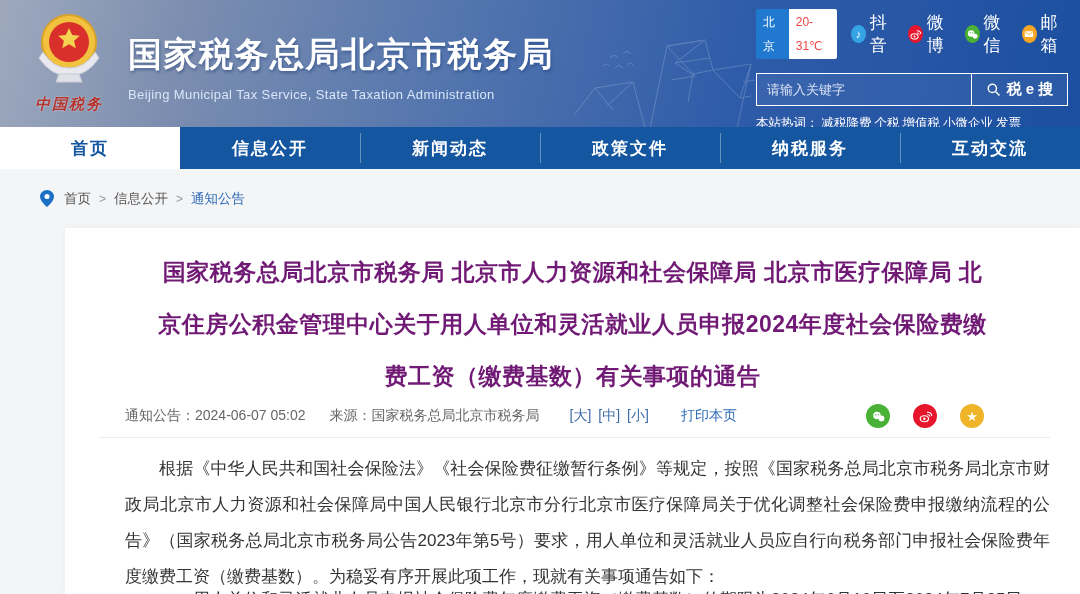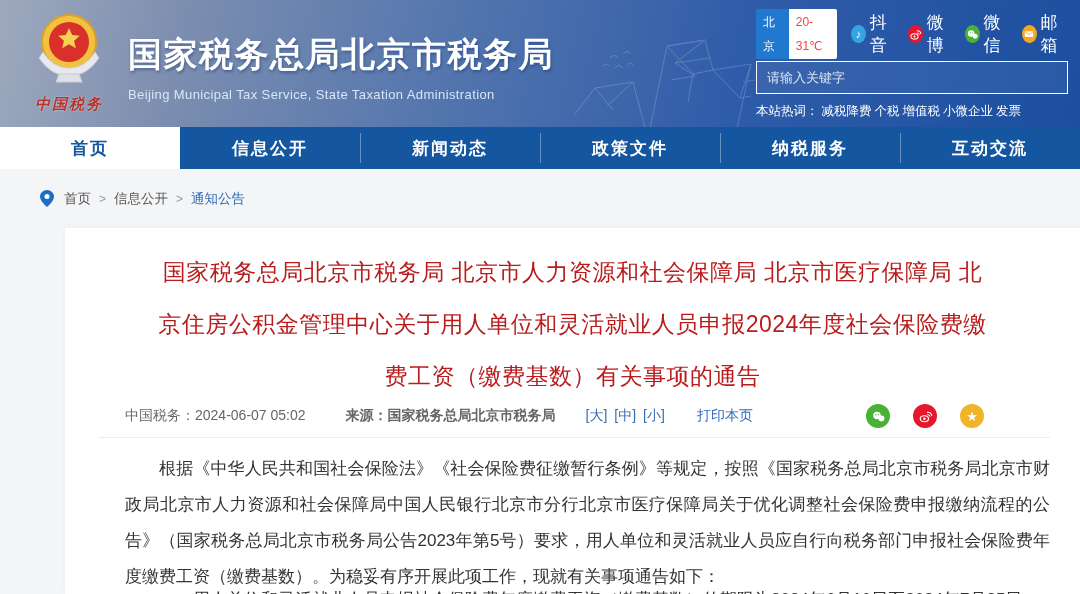--- a/index.html
+++ b/index.html
@@ -27,21 +27,21 @@
   .w-city{ background:#2079cf; color:#fff; padding:1px 7px; border-radius:2px 0 0 2px; }
   .w-temp{ background:#fff; color:#ef4444; padding:1px 7px; border-radius:0 2px 2px 0; }
   .socials{ display:flex; margin-left:14px; gap:11px; }
   .social{ display:flex; align-items:center; gap:4px; cursor:pointer; }
   .social .dot{ width:18px; height:18px; border-radius:50%; display:flex; align-items:center; justify-content:center;
                 color:#fff; font-size:11px; line-height:1; }
   .dot.douyin{ background:#35a4e4; } .dot.weibo{ background:#e6162d; }
   .dot.wechat{ background:#49b236; } .dot.mail{ background:#f5a623; }
   .social .lbl{ color:#fff; font-size:17px; }
 
-  .searchbar{ margin-top:2px; height:33px; border:1px solid #fff; display:flex; background:rgba(255,255,255,.06); }
+  .searchbar{ margin-top:14px; height:33px; border:1px solid #fff; display:flex; background:rgba(255,255,255,.06); }
   .searchbar input{ flex:1; background:transparent; border:none; outline:none; color:#fff; font-size:13px; padding:0 10px;
                     font-family:"Liberation Sans",sans-serif; }
   .searchbar input::placeholder{ color:#d9e3f4; }
   .search-btn{ width:96px; border-left:1px solid #fff; display:flex; align-items:center; justify-content:center; gap:6px;
                color:#fff; font-size:15px; font-weight:bold; cursor:pointer; }
 
   .hotwords{ margin-top:9px; display:flex; gap:3px; font-size:12.5px; color:#fff; white-space:nowrap; }
   .hotwords a{ color:#fff; text-decoration:none; cursor:pointer; }
 
   
@@ -55,25 +55,25 @@
   
   .main{ background:#f4f5f7; height:425px; }
   .breadcrumb{ height:59px; display:flex; align-items:center; padding-left:40px; font-size:13.5px; color:#555; gap:8px; }
   .breadcrumb .pin{ margin-right:2px; display:flex; }
   .breadcrumb .sep{ color:#999; font-size:12px; }
   .breadcrumb .crumb{ cursor:pointer; }
   .breadcrumb .crumb.current{ color:#2e6bb8; }
 
   .article-card{ margin-left:65px; background:#ffffff; height:366px; padding-top:18px; overflow:hidden;
                  box-shadow:0 0 6px rgba(0,0,0,.04); }
-  .article-title{ text-align:center; font-size:23px; font-weight:normal; color:#b91c1c; line-height:52px; letter-spacing:.5px; }
+  .article-title{ text-align:center; font-size:23px; font-weight:bold; color:#701a75; line-height:52px; letter-spacing:.5px; }
 
   .meta-row{ display:flex; align-items:center; margin-top:2px; height:24px; padding-left:60px; font-size:14px; color:#666; }
   .meta-pub{ }
-  .meta-src{ margin-left:40px;font-weight:bold; }
+  .meta-src{ margin-left:24px; }
   .font-sizes{ margin-left:30px; display:flex; gap:7px; }
   .font-sizes span{ color:#3c6ca8; cursor:pointer; }
   .print-link{ margin-left:32px; color:#2e6bb8; cursor:pointer; }
   .share-group{ margin-left:auto; margin-right:96px; display:flex; gap:23px; }
   .share{ width:24px; height:24px; border-radius:50%; display:flex; align-items:center; justify-content:center; cursor:pointer;
           color:#fff; font-size:13px; line-height:1; }
   .share.wechat{ background:#49b236; } .share.weibo{ background:#e6162d; } .share.qzone{ background:#f0b429; }
 
   .divider{ border-bottom:1px solid #ececec; margin:9px 30px 0 34px; }
 
@@ -154,20 +154,27 @@
                 <path d="M3.5 6.5 L10 11 L16.5 6.5" stroke="#f5a623" stroke-width="1.4" fill="none"></path>
               </svg>
           </span>
           <span class="lbl">邮箱</span>
         </span>
       </div>
     </div>
 
     <div class="searchbar">
       <input type="text" placeholder="请输入关键字" style="">
+      <div class="search-btn">
+        <svg width="15" height="15" viewBox="0 0 20 20">
+          <circle cx="8.5" cy="8.5" r="5.5" stroke="#fff" stroke-width="2" fill="none"></circle>
+          <line x1="13" y1="13" x2="18" y2="18" stroke="#fff" stroke-width="2"></line>
+        </svg>
+        <span>税 e 搜</span>
+      </div>
     </div>
 
     <div class="hotwords">
       <span>本站热词：</span>
       <a>减税降费</a>
       <a>个税</a>
       <a>增值税</a>
       <a>小微企业</a>
       <a>发票</a>
     </div>
@@ -200,21 +207,21 @@
   </div>
 
   <div class="article-card">
     <div class="article-title">
       <div>国家税务总局北京市税务局 北京市人力资源和社会保障局 北京市医疗保障局 北</div>
       <div>京住房公积金管理中心关于用人单位和灵活就业人员申报2024年度社会保险费缴</div>
       <div>费工资（缴费基数）有关事项的通告</div>
     </div>
 
     <div class="meta-row">
-      <span class="meta-pub"><span>中国税务：</span><span>2024-06-07 05:02</span></span>
+      <span class="meta-pub"><span>通知公告：</span><span>2024-06-07 05:02</span></span>
       <span class="meta-src"><span>来源：</span><span>国家税务总局北京市税务局</span></span>
       <span class="font-sizes">
         <span>[大]</span>
         <span>[中]</span>
         <span>[小]</span>
       </span>
       <span class="print-link">打印本页</span>
       <span class="share-group">
         <span class="share wechat">
           <svg width="15" height="15" viewBox="0 0 20 20">

